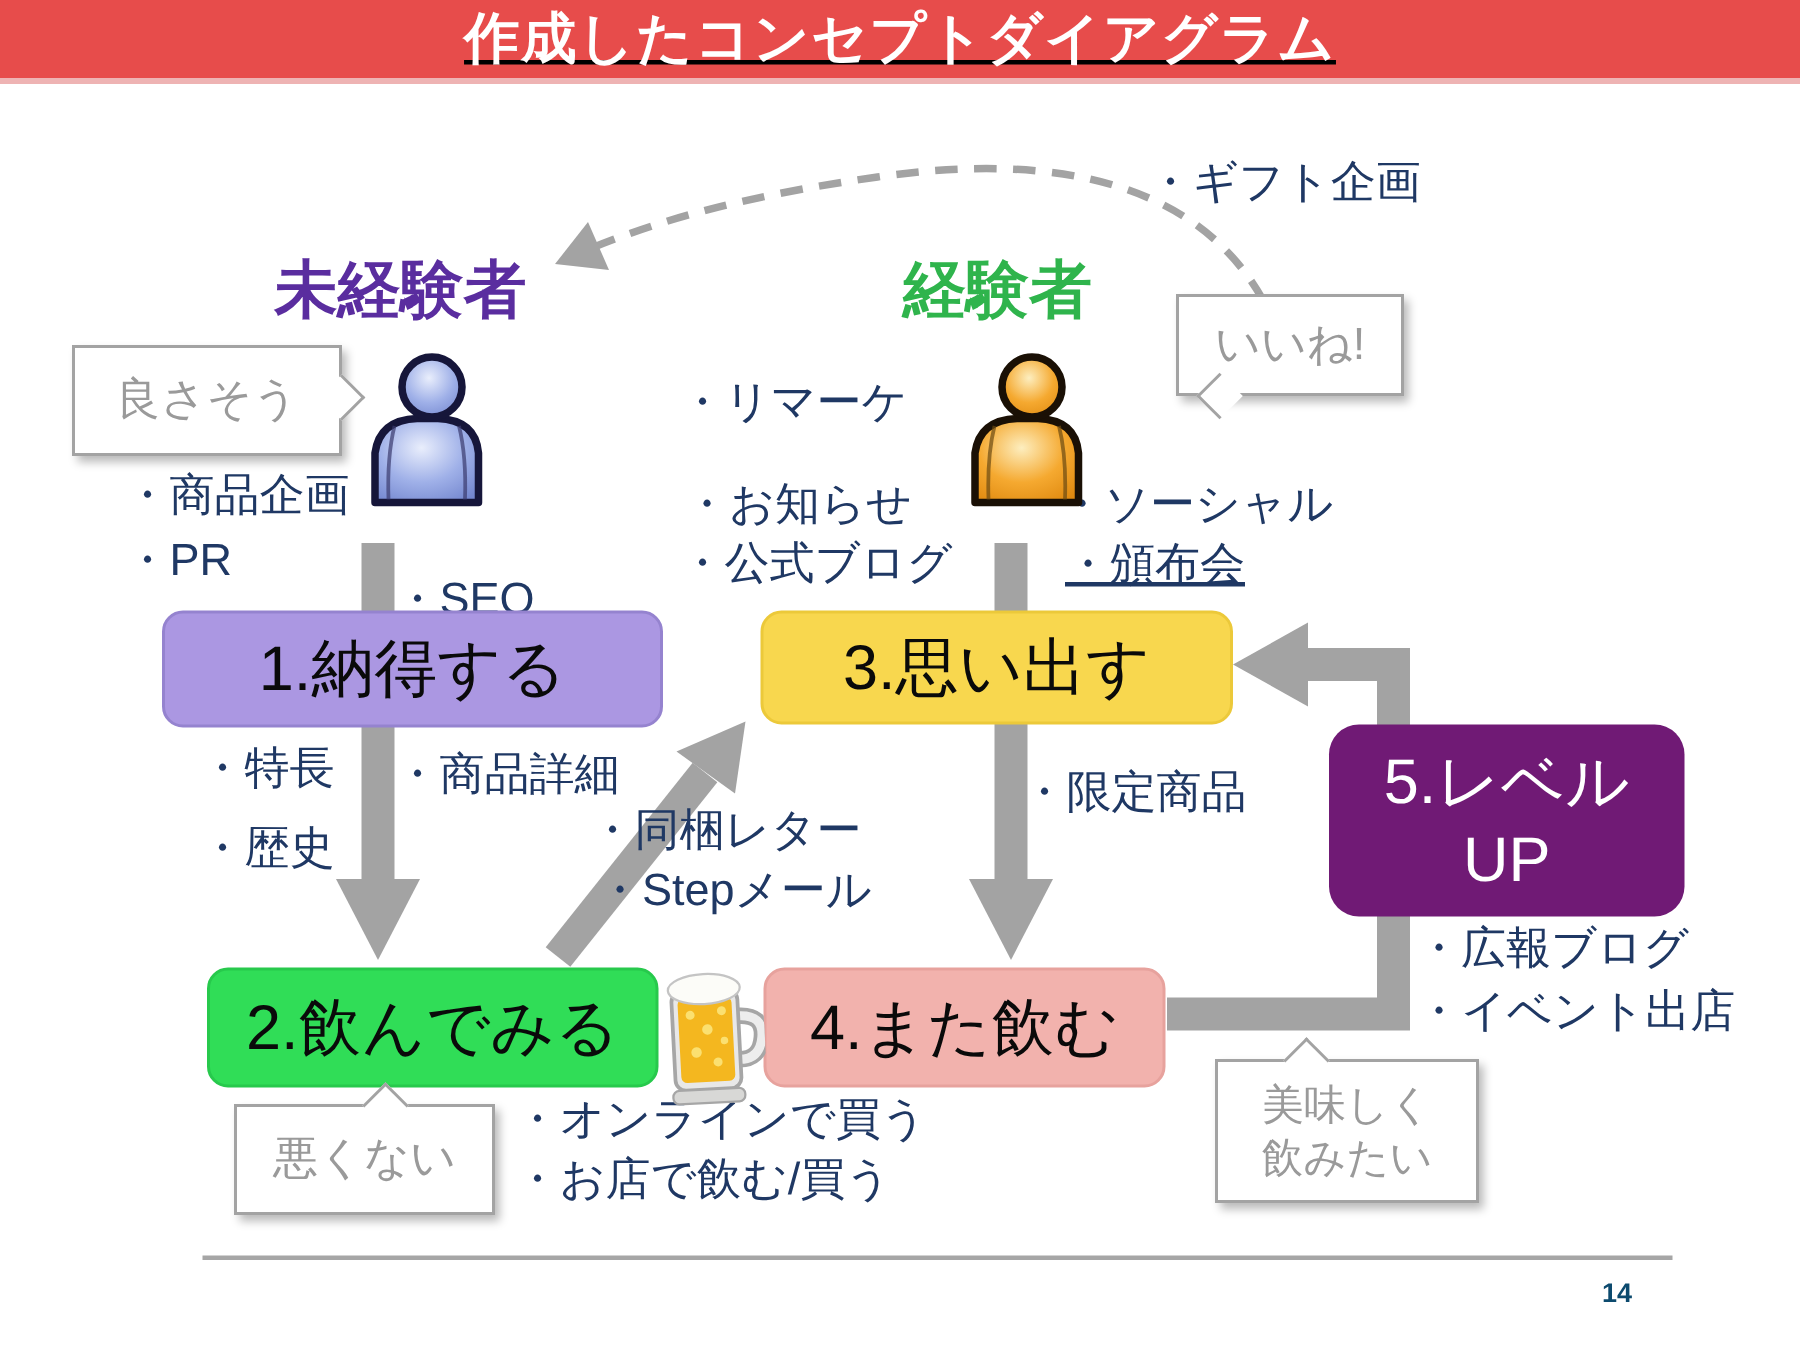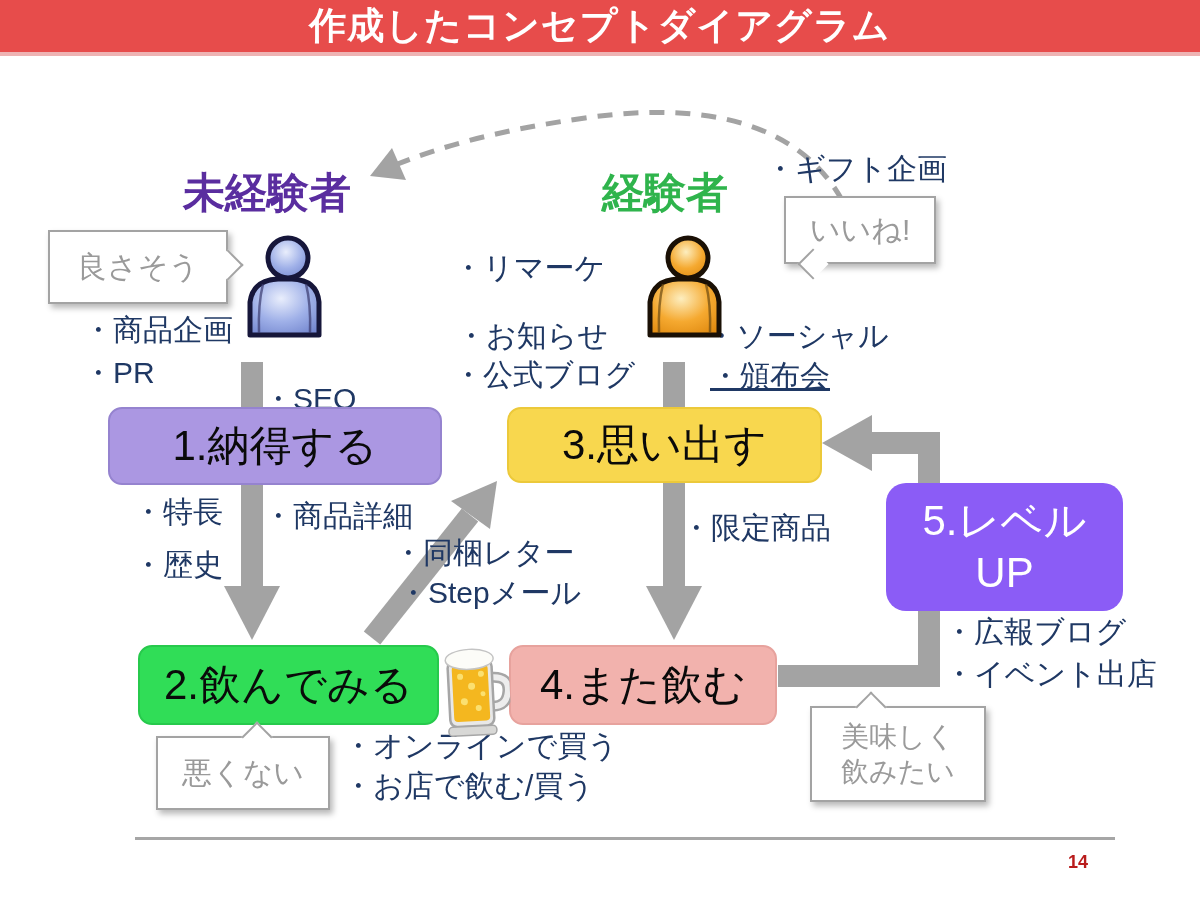--- a/index.html
+++ b/index.html
@@ -1,34 +1,34 @@
 <!DOCTYPE html>
 <html><head>
 <meta charset="utf-8">
 <style>
   html,body{margin:0;padding:0;background:#fff;}
   #slide{position:relative;width:1200px;height:901px;background:#ffffff;
          font-family:"Liberation Sans","DejaVu Sans",sans-serif;overflow:hidden;}
 
   
   #header{position:absolute;left:0;top:0;width:1200px;height:52px;background:#e74c4b;
-          border-bottom:4px solid #eeb3b3;display:flex;align-items:center;justify-content:center;}
+          border-bottom:4px solid #eeb3b3;display:flex;align-items:center;justify-content:center;text-decoration:underline;}
   #header .title{color:#ffffff;font-size:37px;font-weight:bold;letter-spacing:1px;}
 
   
   .layer{position:absolute;left:0;top:0;pointer-events:none;}
 
   
   .persona-label{position:absolute;font-size:42px;font-weight:bold;white-space:nowrap;}
   #lbl-newcomer{left:183px;top:165px;color:#5a2d9f;}
   #lbl-experienced{left:602px;top:165px;color:#2fb44c;}
 
   
   .bullet{position:absolute;font-size:30px;color:#1f3864;white-space:nowrap;}
-  #b-gift{left:765px;top:101px;margin-top:48px;}
+  #b-gift{left:765px;top:101px;}
   #b-shohin-kikaku{left:83px;top:310px;}
   #b-pr{left:83px;top:353px;}
   #b-seo{left:263px;top:351px;margin-top:28px;}
   #b-remarke{left:453px;top:248px;}
   #b-oshirase{left:456px;top:316px;}
   #b-koshiki-blog{left:453px;top:355px;}
   #b-social{left:706px;top:316px;}
   #b-hanpukai{left:710px;top:356px;text-decoration:underline;}
   #b-tokucho{left:133px;top:492px;}
   #b-rekishi{left:133px;top:545px;}
@@ -41,21 +41,21 @@
   #b-online{left:343px;top:726px;}
   #b-omise{left:343px;top:766px;}
 
   
   .step{position:absolute;display:flex;align-items:center;justify-content:center;
         font-size:42px;color:#0a0a0a;border-radius:14px;white-space:nowrap;}
   #step1{left:108px;top:407px;width:330px;height:74px;background:#ab97e2;border:2px solid #9583cf;}
   #step3{left:507px;top:407px;width:311px;height:72px;background:#f8d74e;border:2px solid #ecc93a;}
   #step2{left:138px;top:645px;width:297px;height:76px;background:#30dd57;border:2px solid #27c94c;}
   #step4{left:509px;top:645px;width:264px;height:76px;background:#f2b2ad;border:2px solid #e7a29d;}
-  #step5{left:886px;top:483px;width:237px;height:128px;background:#8b5cf6;border-radius:20px;
+  #step5{left:886px;top:483px;width:237px;height:128px;background:#701a75;border-radius:20px;
          display:flex;flex-direction:column;align-items:center;justify-content:center;
          color:#ffffff;font-size:42px;line-height:1.25;}
 
   
   .bubble{position:absolute;background:#ffffff;border:2px solid #a3a3a3;border-radius:0;
           box-shadow:3px 4px 6px rgba(0,0,0,0.28);color:#9a9a9a;font-size:30px;
           display:flex;flex-direction:column;align-items:center;justify-content:center;
           text-align:center;white-space:nowrap;line-height:1.25;}
   .tail{position:absolute;width:20px;height:20px;background:#ffffff;}
   #bub-yosasou{left:48px;top:230px;width:176px;height:70px;}
@@ -68,21 +68,21 @@
   #bub-oishiku .tail{left:48px;top:-12px;border-top:2px solid #a3a3a3;border-left:2px solid #a3a3a3;transform:rotate(45deg);}
 
   
   .icon{position:absolute;}
   #person-newcomer{left:238px;top:234px;}
   #person-experienced{left:638px;top:234px;}
   #beer{left:444px;top:646px;transform:rotate(-3deg);}
 
   
   #footer-line{position:absolute;left:135px;top:837px;width:980px;height:3px;background:#a6a6a6;}
-  #page-number{position:absolute;left:1068px;top:852px;font-size:18px;font-weight:bold;color:#b91c1c;}
+  #page-number{position:absolute;left:1068px;top:852px;font-size:18px;font-weight:bold;color:#0c4a6e;}
 </style>
 </head>
 <body>
 
 <div id="slide">
 
   <div id="header">
     <span class="title">作成したコンセプトダイアグラム</span>
   </div>
 

